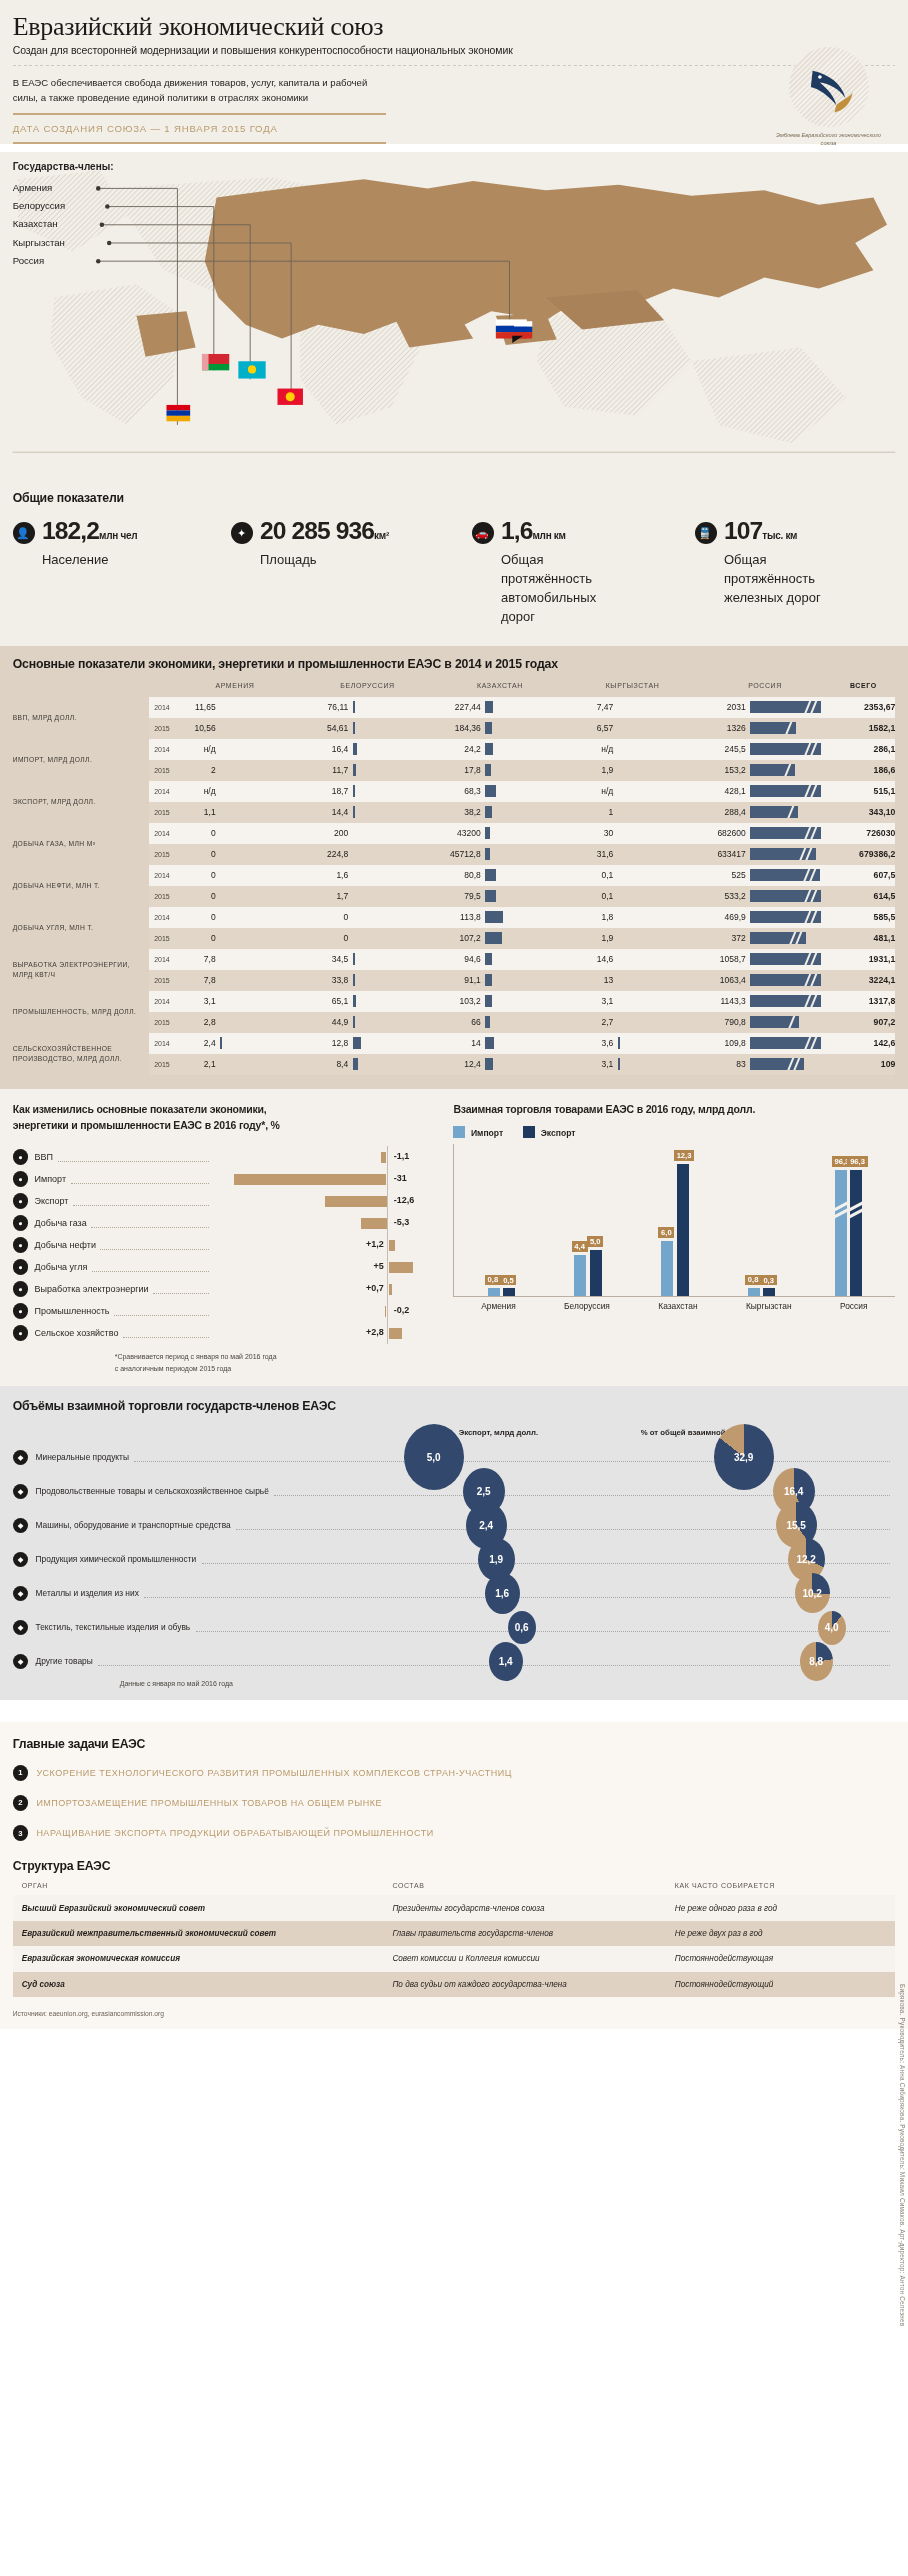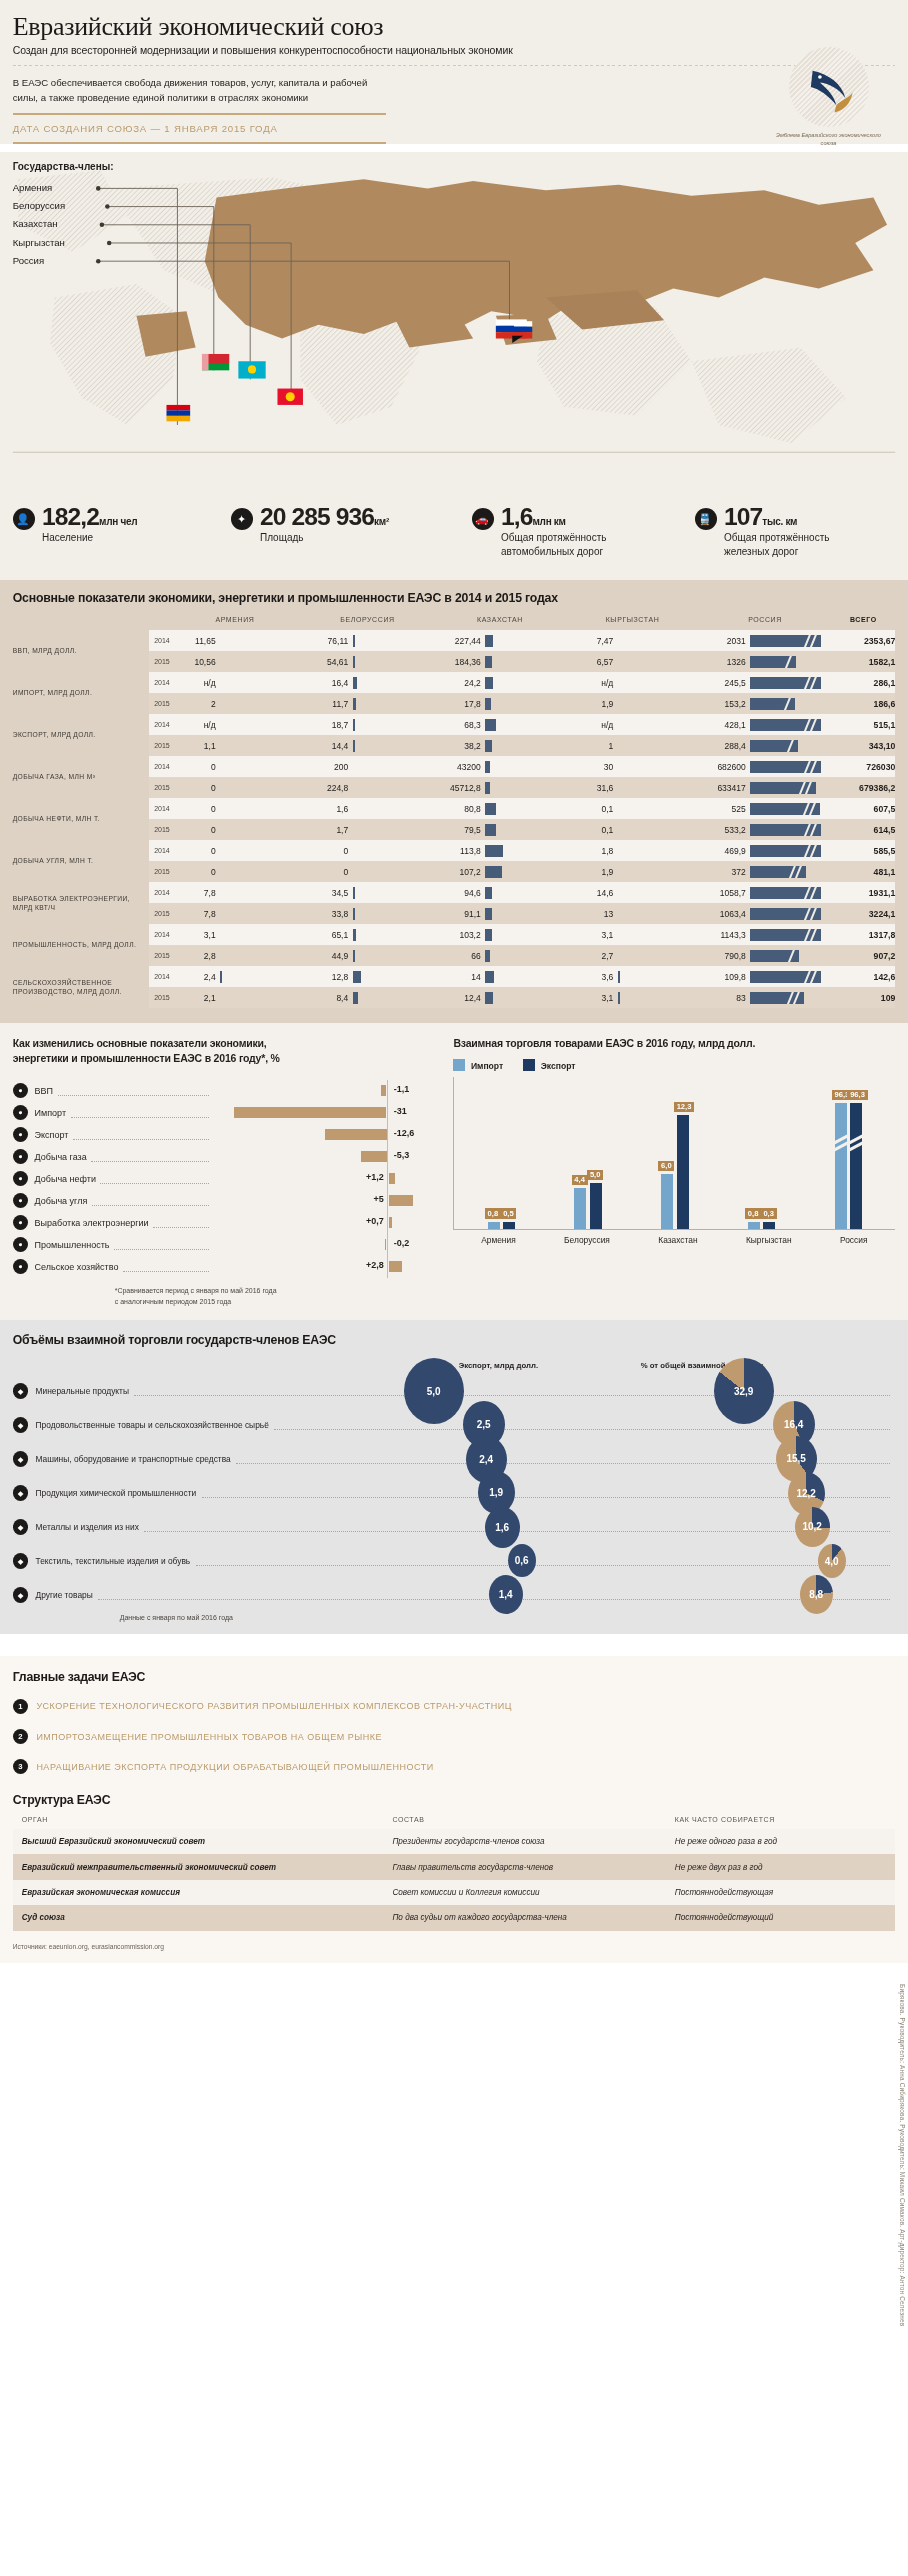--- a/index.html
+++ b/index.html
@@ -38,21 +38,21 @@
 
   
   #kpi-wrap { background:#f2efe9; padding:11px 12.7px 20px 12.7px; }
   #kpi-row { display:flex; margin-top:14.6px; }
   .kpi { display:flex; align-items:flex-start; }
   .kpi-ico { width:22px;height:22px;border-radius:50%;background:#1c1a18;color:#fff;
      display:flex;align-items:center;justify-content:center;font-size:11px;flex:none;margin-top:2.7px;}
   .kpi-body{ margin-left:7.3px; }
   .kpi-num{ font-size:24.6px; font-weight:bold; letter-spacing:-0.9px; line-height:1; white-space:nowrap; }
   .kpi-unit{ font-size:10px; font-weight:bold; letter-spacing:-0.3px; }
-  .kpi-cap{ font-size:10px; line-height:1.45; margin-top:1px; max-width:123px; }
+  .kpi-cap{ font-size:13px; line-height:1.45; margin-top:7px; max-width:123px; }
 
   
   #table-sec { background:#ded2c4; padding:11px 12.7px 14.6px 12.7px; }
   #tbl { width:100%; border-collapse:collapse; margin-top:11px; table-layout:fixed; }
   #tbl th { font-size:7px; letter-spacing:0.6px; color:#4b4540; font-weight:normal;
             text-align:center; padding-bottom:7.3px; }
   #tbl th.toth { font-weight:bold; color:#1c1a18; }
   #tbl th.blank{ width:136px; }
   .rowlabel { font-size:6.7px; letter-spacing:0.4px; color:#3d3832; line-height:1.45;
               vertical-align:middle; padding-right:5.5px; text-align:left; text-transform:uppercase;}
@@ -239,20 +239,21 @@
 
   <div id="members-label">Государства-члены:</div>
   <div class="member-row" style="top:30px">Армения</div>
   <div class="member-row" style="top:48px">Белоруссия</div>
   <div class="member-row" style="top:66px">Казахстан</div>
   <div class="member-row" style="top:85px">Кыргызстан</div>
   <div class="member-row" style="top:103px">Россия</div>
 </div>
 
 <div id="kpi-wrap">
+  <div class="sec-title">Общие показатели</div>
   <div id="kpi-row">
     <div class="kpi" style="width:218px">
       <div class="kpi-ico">👤</div>
       <div class="kpi-body">
         <div><span class="kpi-num">182,2</span><span class="kpi-unit">млн чел</span></div>
         <div class="kpi-cap">Население</div>
       </div>
     </div>
     <div class="kpi" style="width:241px">
       <div class="kpi-ico">✦</div>
@@ -1094,21 +1095,21 @@
             <span class="bc-tag">4,4</span>
           </div>
           <div class="bc-bar" style="height:46px;background:#1f3a60">
             <span class="bc-tag">5,0</span>
           </div>
         </div>
         <div class="bc-grp">
           <div class="bc-bar" style="height:55px;background:#74a6cc">
             <span class="bc-tag">6,0</span>
           </div>
-          <div class="bc-bar" style="height:114px;background:#1f3a60">
+          <div class="bc-bar" style="height:132px;background:#1f3a60">
             <span class="bc-tag">12,3</span>
           </div>
         </div>
         <div class="bc-grp">
           <div class="bc-bar" style="height:7.4px;background:#74a6cc">
             <span class="bc-tag">0,8</span>
           </div>
           <div class="bc-bar" style="height:7.3px;background:#1f3a60">
             <span class="bc-tag">0,3</span>
           </div>

